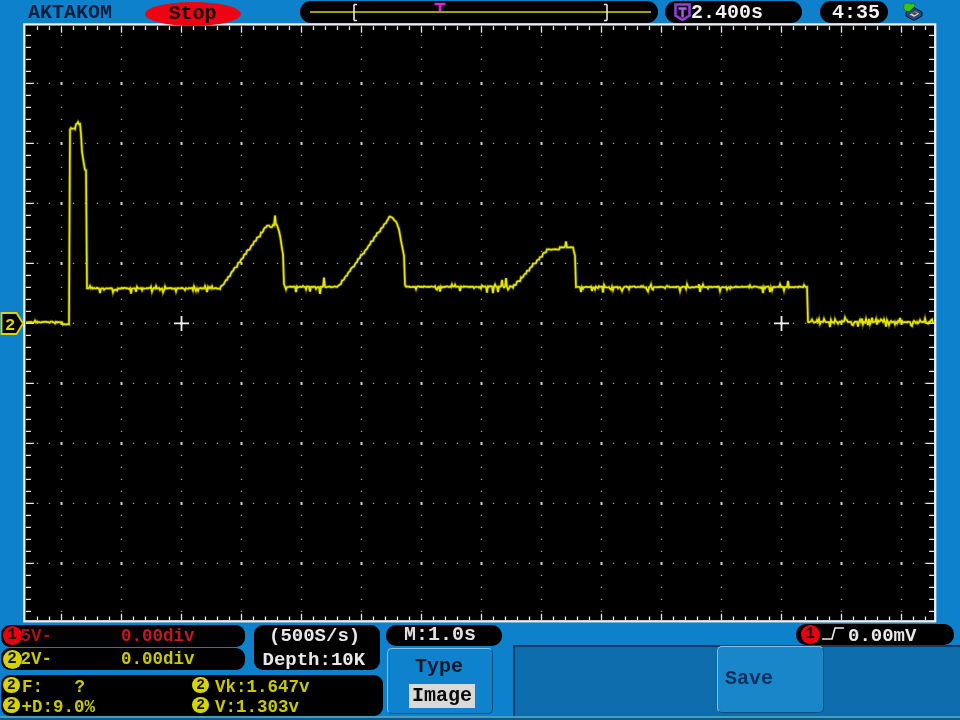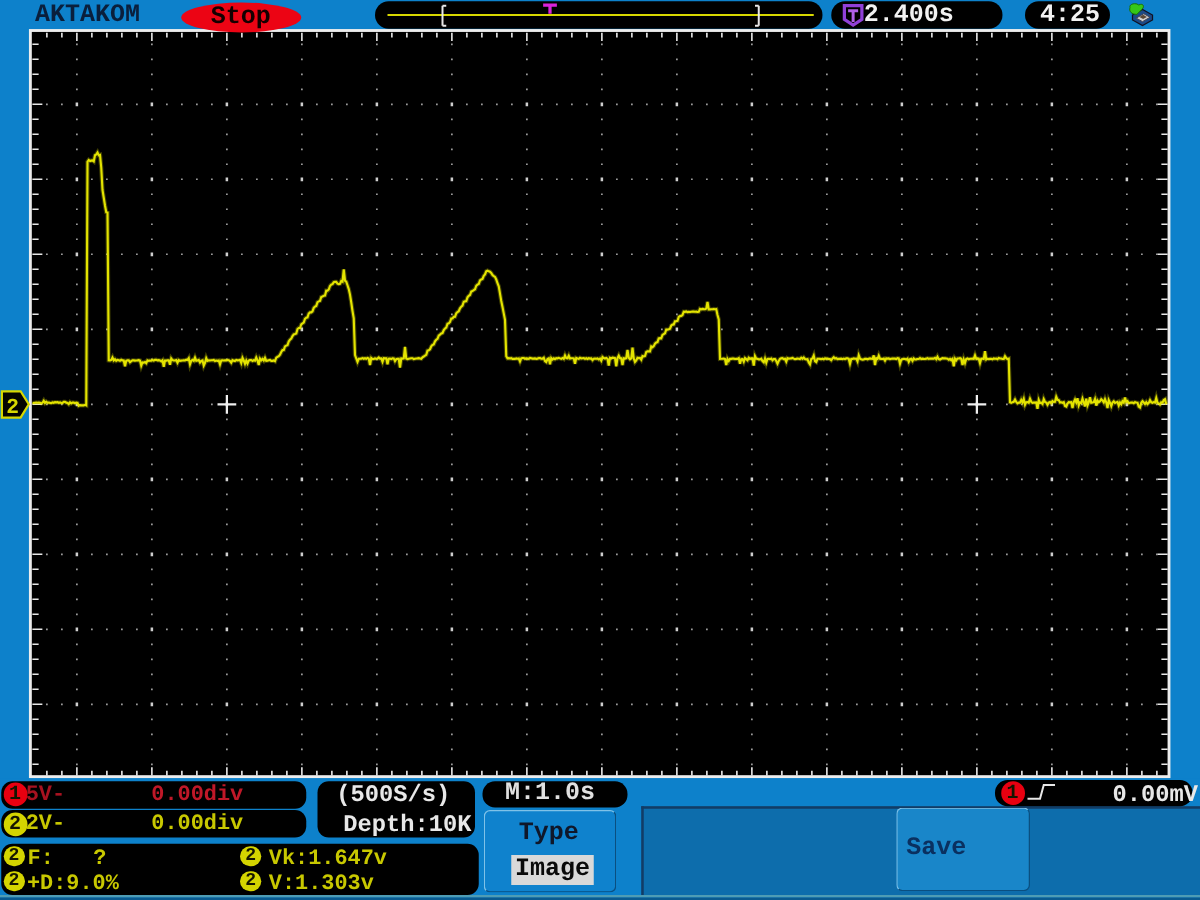--- a/index.html
+++ b/index.html
@@ -48,61 +48,61 @@
 </svg>
 
 <div class="pill" style="left:665px;top:1px;width:137px;height:22px;"></div>
 <svg style="position:absolute;left:673px;top:2px;" width="20" height="20" viewBox="0 0 20 20">
   <path d="M2.5 2.5 h14 v11 l-7 4.5 l-7 -4.5 Z" fill="none" stroke="#9040d8" stroke-width="2.6"></path>
   <path d="M5.5 6.5h8M9.5 6.5v9" stroke="#b060e8" stroke-width="2.4" fill="none"></path>
 </svg>
 <div class="t" style="left:691px;top:2px;color:#f2f2f2;">2.400s</div>
 
 <div class="pill" style="left:820px;top:1px;width:68px;height:22px;"></div>
-<div class="t" style="left:832px;top:2px;color:#f2f2f2;">4:25</div>
+<div class="t" style="left:832px;top:2px;color:#f2f2f2;">4:35</div>
 
 <svg style="position:absolute;left:901px;top:2px;" width="24" height="21" viewBox="0 0 24 21">
   <path d="M5 10 L13 5.5 L21 10 L21 14 L13 18.5 L5 14 Z" fill="#1a4a88" stroke="#112" stroke-width="1"></path>
   <path d="M3 4 C2 1, 8 0, 10 2 C14 0, 15 4, 12 6 L8.5 9.5 C4 9.5, 2 7, 3 4Z" fill="#35c818" stroke="#187008" stroke-width="0.8"></path>
   <path d="M8 12.5 L14 9 L19 11.8 L13 15.3 Z" fill="#d0d0d0" stroke="#445" stroke-width="0.8"></path>
   <path d="M10.5 11.5 L13.5 9.8 L16.5 11.5 L13.5 13.2 Z" fill="#5a4836"></path>
 </svg>
 
 <div class="pill" style="left:1px;top:624.5px;width:244px;height:22px;border-radius:9px;"></div>
 <div class="pill" style="left:1px;top:648px;width:244px;height:22px;border-radius:9px;"></div>
 <div class="circ" style="left:2.5px;top:626px;background:#e80010;">1</div>
 <div class="s" style="left:20.5px;top:624.5px;color:#a81220;">5V-</div>
 <div class="s" style="left:121px;top:624.5px;color:#c01828;">0.00div</div>
 <div class="circ" style="left:2.5px;top:649.5px;background:#d4d400;">2</div>
 <div class="s" style="left:20.5px;top:648px;color:#c8c800;">2V-</div>
 <div class="s" style="left:121px;top:648px;color:#c8c800;">0.00div</div>
 
 <div class="pill" style="left:254px;top:624.5px;width:126px;height:45.5px;border-radius:9px;"></div>
 <div class="u" style="left:269px;top:625px;color:#e8e8e8;">(500S/s)</div>
-<div class="u" style="left:262.5px;top:648.5px;color:#e8e8e8;margin-left:12px;">Depth:10K</div>
+<div class="u" style="left:262.5px;top:648.5px;color:#e8e8e8;">Depth:10K</div>
 
 <div class="pill" style="left:386px;top:624.5px;width:116px;height:21px;border-radius:10px;"></div>
 <div class="t" style="left:404px;top:624px;color:#e0e0e0;">M:1.0s</div>
 
 <div class="pill" style="left:1px;top:675px;width:382px;height:41px;border-radius:9px;"></div>
 <div class="circ2" style="left:3px;top:676.6px;">2</div>
 <div class="s" style="left:22px;top:676px;color:#c8c800;">F:   ?</div>
 <div class="circ2" style="left:3px;top:696.6px;">2</div>
 <div class="s" style="left:21.5px;top:696px;color:#c8c800;">+D:9.0%</div>
 <div class="circ2" style="left:192.3px;top:676.6px;">2</div>
 <div class="s" style="left:215px;top:676px;color:#c8c800;">Vk:1.647v</div>
 <div class="circ2" style="left:192.3px;top:696.6px;">2</div>
 <div class="s" style="left:215px;top:696px;color:#c8c800;">V:1.303v</div>
 
 <div class="pill" style="left:795.5px;top:623.5px;width:158px;height:21px;border-radius:10px;"></div>
 <div class="circ" style="left:800.5px;top:624.5px;background:#e80010;">1</div>
 <svg style="position:absolute;left:818px;top:624px;" width="30" height="20" viewBox="0 0 30 20">
   <path d="M4 15h10l3-11h9" fill="none" stroke="#e8e8e8" stroke-width="1.6"></path>
 </svg>
-<div class="u" style="left:848px;top:624.5px;color:#e8e8e8;margin-left:42px;">0.00mV</div>
+<div class="u" style="left:848px;top:624.5px;color:#e8e8e8;">0.00mV</div>
 
 <div style="position:absolute;left:387px;top:648px;width:104px;height:64px;background:#0f82cd;
   border:1.5px solid #7fc2e8;border-right-color:#0a4f80;border-bottom-color:#0a4f80;border-radius:5px;"></div>
 <div class="t" style="left:415px;top:656px;color:#0f172a;">Type</div>
 <div style="position:absolute;left:409px;top:684px;width:66px;height:24px;background:#d9d9d9;"></div>
 <div class="t" style="left:412px;top:685px;color:#0a0a0a;">Image</div>
 
 <div style="position:absolute;left:717px;top:646px;width:105px;height:65px;background:#1986c9;
   border:1.5px solid #7fc2e8;border-right-color:#0a4f80;border-bottom-color:#0a4f80;border-radius:5px;"></div>
 <div class="t" style="left:725px;top:668px;color:#0a3060;">Save</div>

